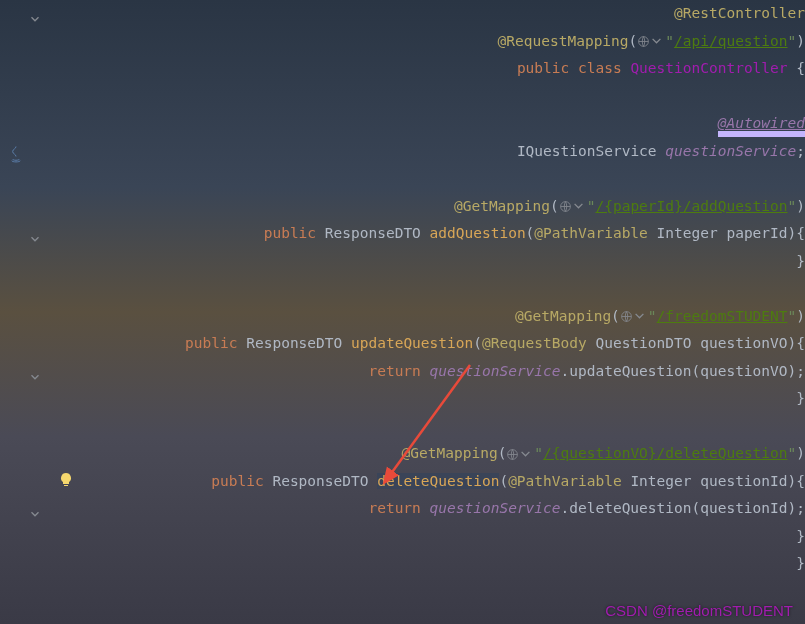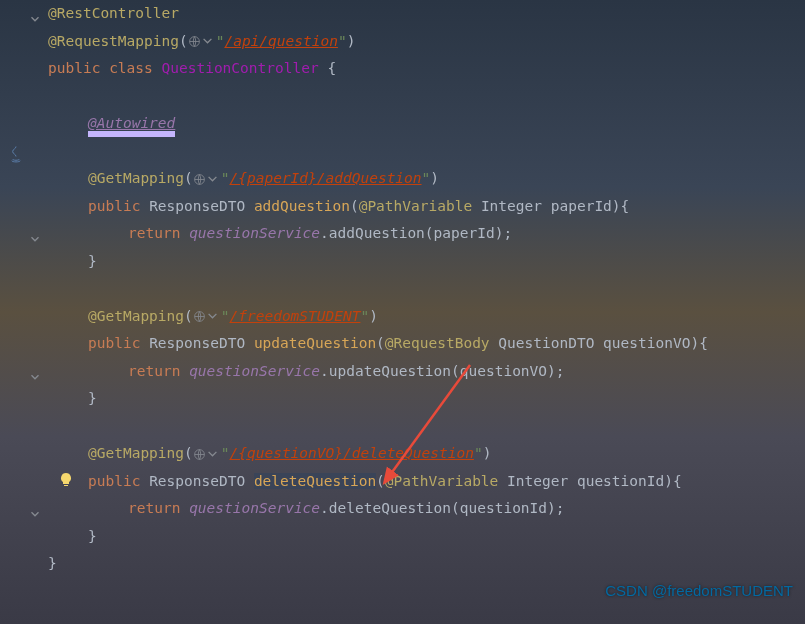--- a/index.html
+++ b/index.html
@@ -9,20 +9,21 @@
       background: linear-gradient(180deg, #2a3544 0%, #3a4556 30%, #5a5040 50%, #4a4a56 70%, #3a3a46 100%);
       font-family: 'Menlo', 'Consolas', monospace;
       font-size: 14.5px;
       line-height: 27.5px;
       overflow: hidden;
       position: relative;
     }
     .editor {
       position: relative;
       padding-left: 48px;
+      text-align: right;
     }
     .gutter {
       position: absolute;
       left: 0;
       top: 0;
       width: 44px;
       height: 100%;
     }
     .fold-marker {
       position: absolute;
@@ -50,21 +51,21 @@
     }
     .line { white-space: pre; }
     .indent1 { padding-left: 0px; }
     .indent2 { padding-left: 40px; }
     .indent3 { padding-left: 80px; }
     .c-annotation { color: #b8a965; }
     .c-keyword { color: #c87c54; }
     .c-class { color: #a21caf; }
     .c-type { color: #b0b8c4; }
     .c-string { color: #6a8759; }
-    .c-string-link { color: #c2410c; text-decoration: underline; font-style: italic; }
+    .c-string-link { color: #4d7c0f; text-decoration: underline; }
     .c-method { color: #d8a657; }
     .c-method-call2 { color: #b0b8c4; }
     .c-paren { color: #b0b8c4; }
     .c-param { color: #b0b8c4; }
     .c-autowired { color: #9876aa; text-decoration: underline; font-style: italic; }
     .c-field-name { color: #9876aa; font-style: italic; }
     .underline-wavy { border-bottom: 6px solid #c4b5fd; }
     .globe-icon {
       display: inline-flex;
       align-items: center;
@@ -73,23 +74,23 @@
       margin-right: 2px;
     }
     .globe-icon svg { width: 13px; height: 13px; }
     .highlight-cursor { background: #3a4458; }
     .arrow {
       position: absolute;
       pointer-events: none;
     }
     .watermark {
       position: absolute;
-      bottom: 20px;
+      bottom: 0;
       right: 12px;
-      color: #0369a1;
+      color: #a21caf;
       font-family: sans-serif;
       font-size: 15px;
       text-shadow: 0 0 3px rgba(0,0,0,0.6);
     }
   </style>
 </head>
 <body>
 
 <div class="editor">
 
@@ -126,30 +127,30 @@
           <circle cx="8" cy="8" r="6" fill="none" stroke="currentColor"></circle>
           <path d="M2 8h12M8 2c2 3 2 9 0 12M8 2c-2 3-2 9 0 12" fill="none" stroke="currentColor"></path>
         </svg><svg viewBox="0 0 10 10" width="9">
           <path d="M2 3l3 3 3-3" fill="none" stroke="currentColor"></path>
         </svg></span><span class="c-string">"</span><span class="c-string-link">/api/question</span><span class="c-string">"</span><span class="c-paren">)</span></div>
 
   <div class="line indent1"><span class="c-keyword">public</span> <span class="c-keyword">class</span> <span class="c-class">QuestionController</span> <span class="c-paren">{</span></div>
   <div class="line">&nbsp;</div>
 
   <div class="line indent2"><span class="c-autowired underline-wavy">@Autowired</span></div>
+  <div class="line indent2"><span class="c-type">IQuestionService</span> <span class="c-field-name">questionService</span><span class="c-paren">;</span></div>
   <div class="line">&nbsp;</div>
 
   <div class="line indent2"><span class="c-annotation">@GetMapping</span><span class="c-paren">(</span><span class="globe-icon"><svg viewBox="0 0 16 16">
           <circle cx="8" cy="8" r="6" fill="none" stroke="currentColor"></circle>
           <path d="M2 8h12M8 2c2 3 2 9 0 12M8 2c-2 3-2 9 0 12" fill="none" stroke="currentColor"></path>
         </svg><svg viewBox="0 0 10 10" width="9">
           <path d="M2 3l3 3 3-3" fill="none" stroke="currentColor"></path>
         </svg></span><span class="c-string">"</span><span class="c-string-link">/{paperId}/addQuestion</span><span class="c-string">"</span><span class="c-paren">)</span></div>
   <div class="line indent2"><span class="c-keyword">public</span> <span class="c-type">ResponseDTO</span> <span class="c-method">addQuestion</span><span class="c-paren">(</span><span class="c-annotation">@PathVariable</span> <span class="c-type">Integer</span> <span class="c-param">paperId</span><span class="c-paren">)</span><span class="c-paren">{</span></div>
-  <div class="line indent3"><span class="c-keyword">return</span> <span class="c-field-name">questionService</span><span class="c-paren">.</span><span class="c-method-call2">addQuestion</span><span class="c-paren">(</span><span class="c-param">paperId</span><span class="c-paren">)</span><span class="c-paren">;</span></div>
   <div class="line indent2"><span class="c-paren">}</span></div>
   <div class="line">&nbsp;</div>
 
   <div class="line indent2"><span class="c-annotation">@GetMapping</span><span class="c-paren">(</span><span class="globe-icon"><svg viewBox="0 0 16 16">
           <circle cx="8" cy="8" r="6" fill="none" stroke="currentColor"></circle>
           <path d="M2 8h12M8 2c2 3 2 9 0 12M8 2c-2 3-2 9 0 12" fill="none" stroke="currentColor"></path>
         </svg><svg viewBox="0 0 10 10" width="9">
           <path d="M2 3l3 3 3-3" fill="none" stroke="currentColor"></path>
         </svg></span><span class="c-string">"</span><span class="c-string-link">/freedomSTUDENT</span><span class="c-string">"</span><span class="c-paren">)</span></div>
   <div class="line indent2"><span class="c-keyword">public</span> <span class="c-type">ResponseDTO</span> <span class="c-method">updateQuestion</span><span class="c-paren">(</span><span class="c-annotation">@RequestBody</span> <span class="c-type">QuestionDTO</span> <span class="c-param">questionVO</span><span class="c-paren">)</span><span class="c-paren">{</span></div>

